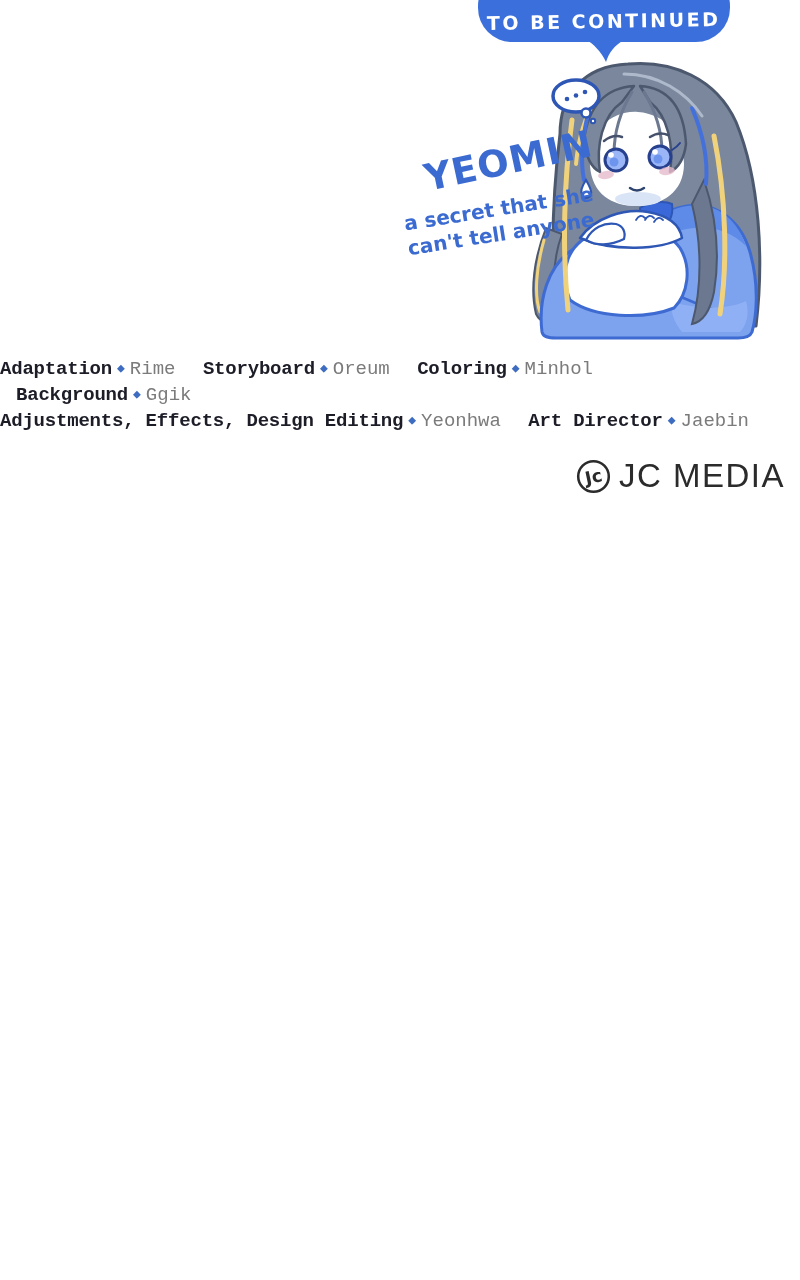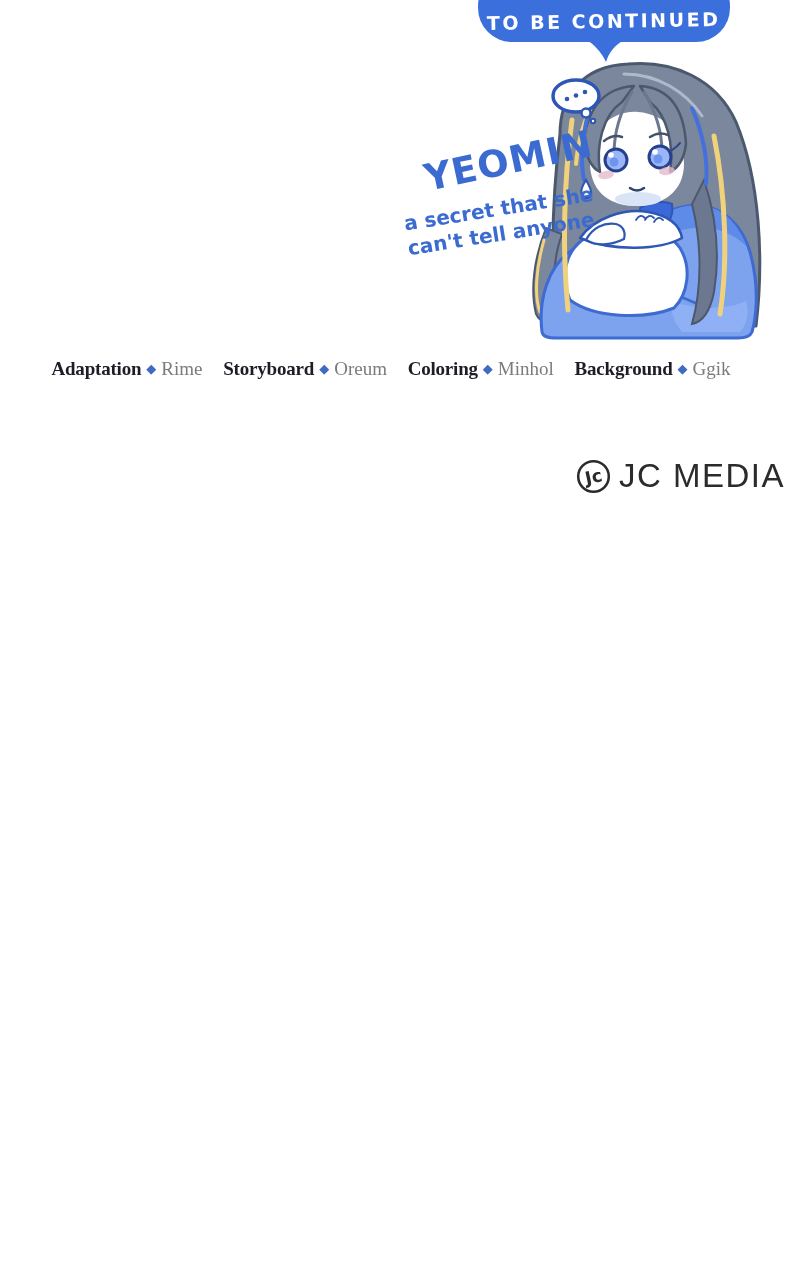--- a/index.html
+++ b/index.html
@@ -35,22 +35,22 @@
   .yeomin-subtitle {
     position:absolute; left:405px; top:197px; width:186px;
     transform:rotate(-9deg);
     color:#3b6bd0; font-weight:bold; font-size:20px; line-height:25px;
     text-align:center; white-space:nowrap;
   }
 
   
   .credits {
     position:absolute; top:356px; right:18px; left:0;
-    text-align:center; font-size:19px; line-height:26px;
-    font-family:Liberation Serif, serif;
+    text-align:left; font-size:19px; line-height:26px;
+    font-family:Liberation Mono, monospace;
   }
   .credit-pair { margin-left:16px; white-space:nowrap; }
   .credit-pair:first-child { margin-left:0; }
   .credit-role { font-weight:bold; color:#1d1d28; letter-spacing:-0.2px; }
   .credit-diamond { color:#3d6cc0; font-size:13px; padding:0 5px; vertical-align:2px; }
   .credit-name { color:#7b7b7b; }
 
   
   .publisher {
     position:absolute; top:457px; right:15px;
@@ -139,20 +139,24 @@
     <div>can't tell anyone</div>
   </div>
 
   <div class="credits">
     <div class="credits-line">
       <span class="credit-pair"><span class="credit-role">Adaptation</span><span class="credit-diamond">◆</span><span class="credit-name">Rime</span></span>
       <span class="credit-pair"><span class="credit-role">Storyboard</span><span class="credit-diamond">◆</span><span class="credit-name">Oreum</span></span>
       <span class="credit-pair"><span class="credit-role">Coloring</span><span class="credit-diamond">◆</span><span class="credit-name">Minhol</span></span>
       <span class="credit-pair"><span class="credit-role">Background</span><span class="credit-diamond">◆</span><span class="credit-name">Ggik</span></span>
     </div>
+    <div class="credits-line">
+      <span class="credit-pair"><span class="credit-role">Adjustments, Effects, Design Editing</span><span class="credit-diamond">◆</span><span class="credit-name">Yeonhwa</span></span>
+      <span class="credit-pair"><span class="credit-role">Art Director</span><span class="credit-diamond">◆</span><span class="credit-name">Jaebin</span></span>
+    </div>
   </div>
 
   <div class="publisher">
     <svg width="37" height="37" viewBox="0 0 38 38">
       <circle cx="19" cy="19" r="15.7" fill="none" stroke="#2b2b2b" stroke-width="2.6"></circle>
       <text x="19" y="25.5" text-anchor="middle" font-size="18" font-weight="bold" font-family="DejaVu Sans, sans-serif" fill="#2b2b2b" transform="rotate(-12 19 19)">Jc</text>
     </svg>
     <span class="publisher-name">JC MEDIA</span>
   </div>
 

